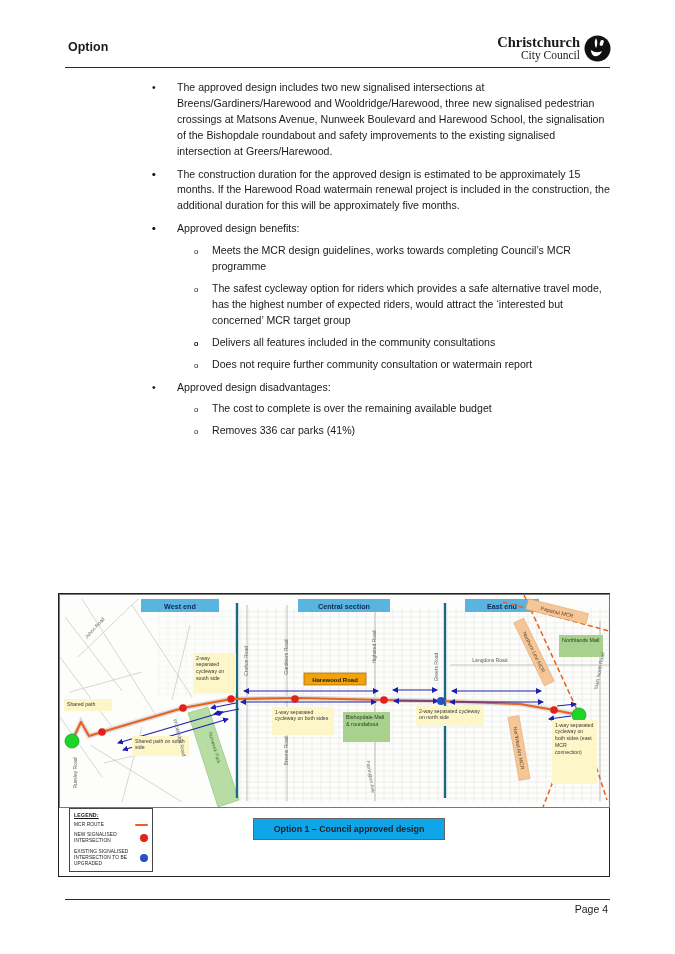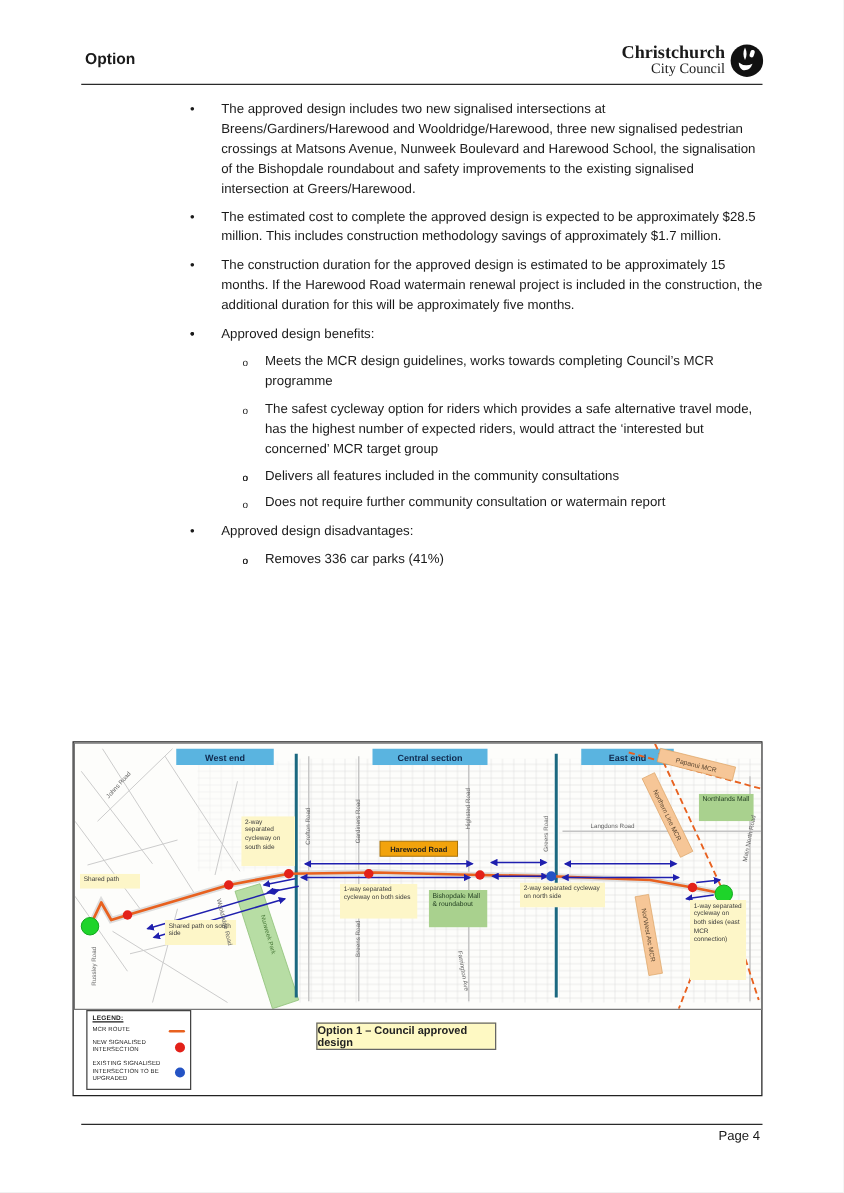--- a/index.html
+++ b/index.html
@@ -27,21 +27,21 @@
   .figure { position:absolute; left:58px; top:593px; width:552px; height:284px; border:1.4px solid #222; background:#fff; box-sizing:border-box; }
   .map-svg { position:absolute; left:1px; top:1px; outline:1px solid #777; background:#fdfdfb; }
   .legend { position:absolute; left:10px; top:214px; width:84px; height:64px; border:1px solid #444; background:#fff; box-sizing:border-box; padding:3px 4px; }
   .legend-title { font-size:5.2px; font-weight:bold; text-decoration:underline; letter-spacing:.2px; }
   .legend-row { display:flex; justify-content:space-between; align-items:center; margin-top:4px; }
   .legend-label { font-size:4.8px; line-height:1.3; width:56px; letter-spacing:.1px; }
   .lm-dash { width:13px; height:2.6px; background:#e8611f; border-radius:1px; flex:none; }
   .lm-dot { width:8px; height:8px; border-radius:50%; flex:none; }
   .lm-red { background:#e32119; }
   .lm-blue { background:#2453c4; }
-  .caption { position:absolute; left:194px; top:224px; width:144px; height:22px; border:1.3px solid #666; background:#fef9c3;
+  .caption { position:absolute; left:194px; top:224px; width:192px; height:22px; border:1.3px solid #666; background:#0ea5e9;
              display:flex; align-items:center; justify-content:center; font-size:8.8px; font-weight:600; color:#222; box-sizing:border-box; }
   
   .rule-bottom { position:absolute; left:65px; right:65px; top:899px; border-top:1.2px solid #2a2a2a; }
   .page-number { position:absolute; right:67px; top:903px; font-size:10.5px; }
   
   .co { font-family:"Liberation Sans", sans-serif; font-size:5.2px; line-height:1.3; color:#3a3a3a;
         background:#fdf6c8; padding:1.5px 3px; box-sizing:border-box; width:100%; height:100%; }
   .pl { font-family:"Liberation Sans", sans-serif; font-size:5.4px; line-height:1.3; color:#1e3a1e;
         background:#a9d18e; padding:2px 3px; box-sizing:border-box; width:100%; height:100%; }
 </style>
@@ -70,21 +70,20 @@
   <div class="content">
     <div class="b-list">
 
       <div class="b-item">
         <span class="b-marker">•</span>
         <span>The approved design includes two new signalised intersections at Breens/Gardiners/Harewood and Wooldridge/Harewood, three new signalised pedestrian crossings at Matsons Avenue, Nunweek Boulevard and Harewood School, the signalisation of the Bishopdale roundabout and safety improvements to the existing signalised intersection at Greers/Harewood.</span>
       </div>
 
       <div class="b-item">
         <span class="b-marker">•</span>
-        <span>The estimated cost to complete the approved design is expected to be approximately $28.5 million. This includes construction methodology savings of approximately $1.7 million.</span>
       </div>
 
       <div class="b-item">
         <span class="b-marker">•</span>
         <span>The construction duration for the approved design is estimated to be approximately 15 months. If the Harewood Road watermain renewal project is included in the construction, the additional duration for this will be approximately five months.</span>
       </div>
 
       <div class="b-item">
         <span class="b-marker">•</span>
       </div>
@@ -114,20 +113,21 @@
           </div>
         </div>
       </div>
 
       <div class="b-item">
         <span class="b-marker">•</span>
         <span>Approved design disadvantages:</span>
         <div class="sub-list">
           <div class="s-item">
             <span class="s-marker">o</span>
+            <span>The cost to complete is over the remaining available budget</span>
           </div>
           <div class="s-item">
             <span class="s-marker">o</span>
             <span>Removes 336 car parks (41%)</span>
           </div>
         </div>
       </div>
 
     </div>
   </div>

